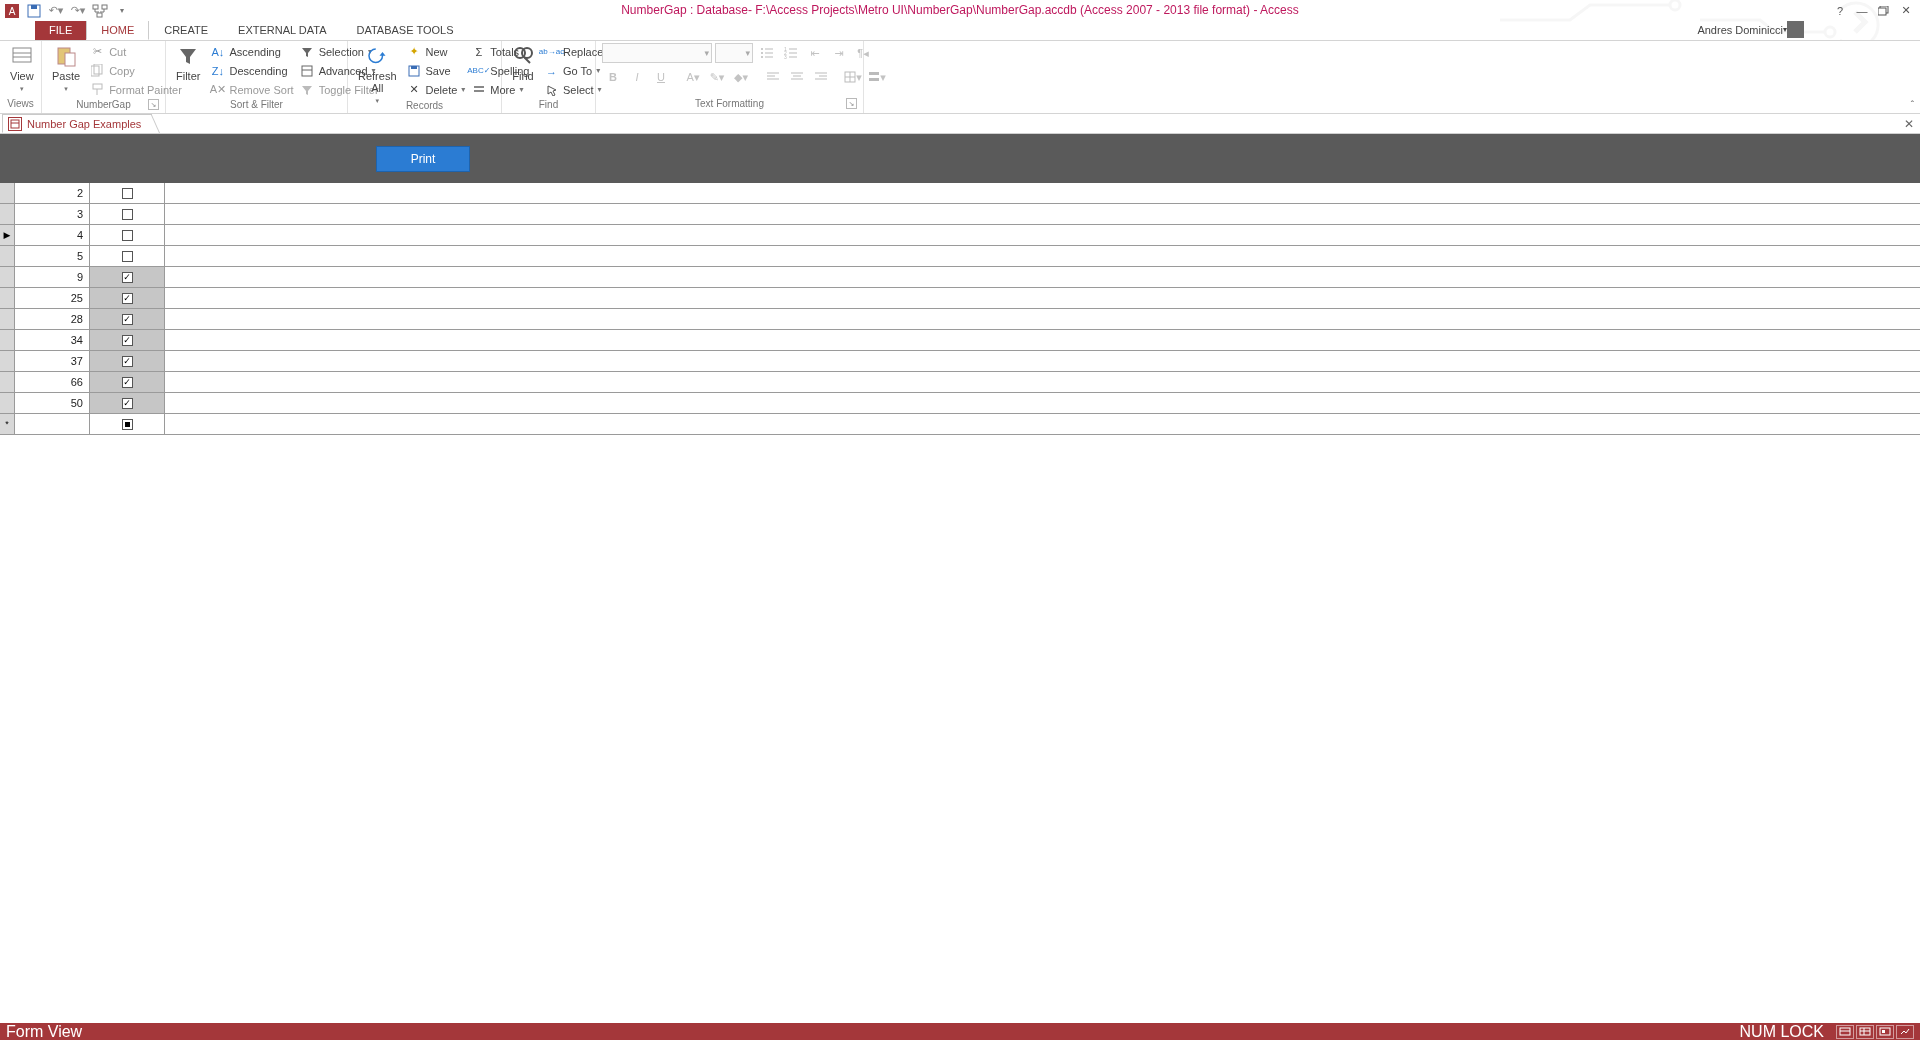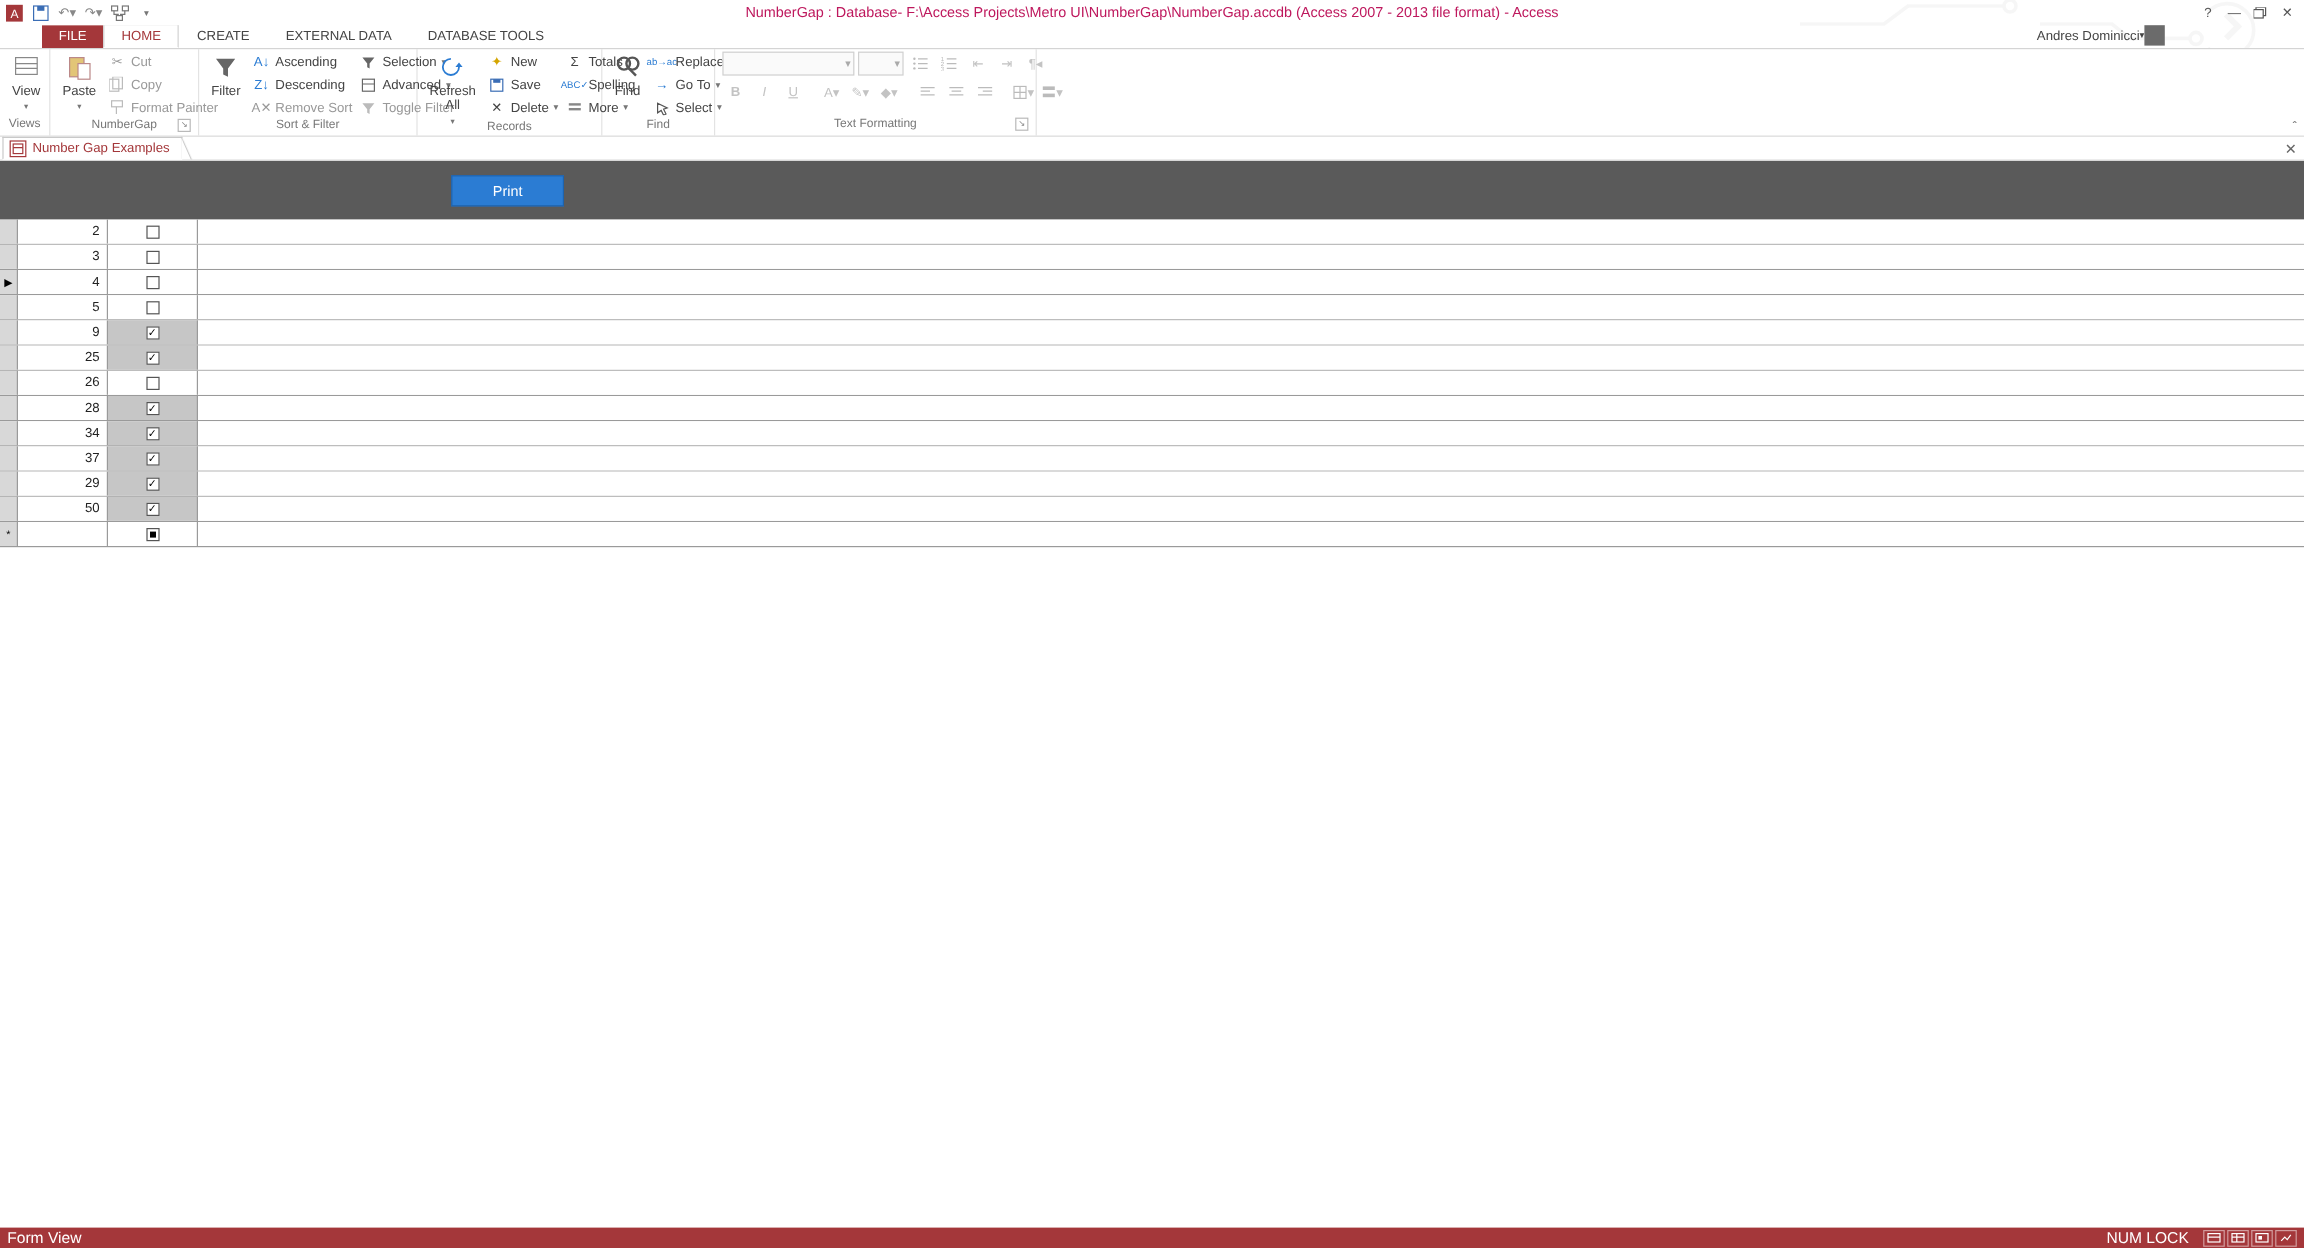--- a/index.html
+++ b/index.html
@@ -72,21 +72,21 @@
 .datarow .gap { width:75px; background:#fff; border-right:1px solid #9a9a9a; display:flex; align-items:center; justify-content:center; }
 .datarow .gap.tru { background:#c6c6c6; }
 .datarow .rest { flex:1; background:#fff; }
 .chk { width:11px; height:11px; border:1px solid #555; display:flex; align-items:center; justify-content:center; font-size:9px; color:#000; background:#fff; }
 .chk.indet::after { content:""; width:5px; height:5px; background:#000; display:block; }
 
 
 .workarea { position:absolute; top:134px; left:0; right:0; bottom:17px; overflow:hidden; background:#fff; }
 
 
-.statusbar { position:absolute; bottom:0; left:0; right:0; height:17px; background:#a4373a; color:#fff; display:flex; align-items:center; padding:0 6px; font-size:13px; justify-content:space-between; }
+.statusbar { position:absolute; bottom:0; left:0; right:0; height:17px; background:#a4373a; color:#fff; display:flex; align-items:center; padding:0 6px; font-size:16px; justify-content:space-between; }
 .statusbar .sright { display:flex; align-items:center; gap:12px; }
 .statusbar .vicons { display:flex; gap:2px; }
 .statusbar .vicons .vb { width:18px; height:14px; border:1px solid rgba(255,255,255,.5); display:flex; align-items:center; justify-content:center; font-size:8px; }
 
 svg { display:block; }
 </style>
 </head>
 <body>
 
 <div class="titlebar">
@@ -509,28 +509,20 @@
       <div class="datarow">
         <div class="sel"></div>
         <div class="num">25</div>
         <div class="gap tru">
           <span class="chk">✓</span>
         </div>
         <div class="rest"></div>
       </div>
       <div class="datarow">
         <div class="sel"></div>
-        <div class="num">26</div>
-        <div class="gap">
-          <span class="chk"></span>
-        </div>
-        <div class="rest"></div>
-      </div>
-      <div class="datarow">
-        <div class="sel"></div>
         <div class="num">28</div>
         <div class="gap tru">
           <span class="chk">✓</span>
         </div>
         <div class="rest"></div>
       </div>
       <div class="datarow">
         <div class="sel"></div>
         <div class="num">34</div>
         <div class="gap tru">
@@ -541,21 +533,21 @@
       <div class="datarow">
         <div class="sel"></div>
         <div class="num">37</div>
         <div class="gap tru">
           <span class="chk">✓</span>
         </div>
         <div class="rest"></div>
       </div>
       <div class="datarow">
         <div class="sel"></div>
-        <div class="num">29</div>
+        <div class="num">66</div>
         <div class="gap tru">
           <span class="chk">✓</span>
         </div>
         <div class="rest"></div>
       </div>
       <div class="datarow">
         <div class="sel"></div>
         <div class="num">50</div>
         <div class="gap tru">
           <span class="chk">✓</span>

